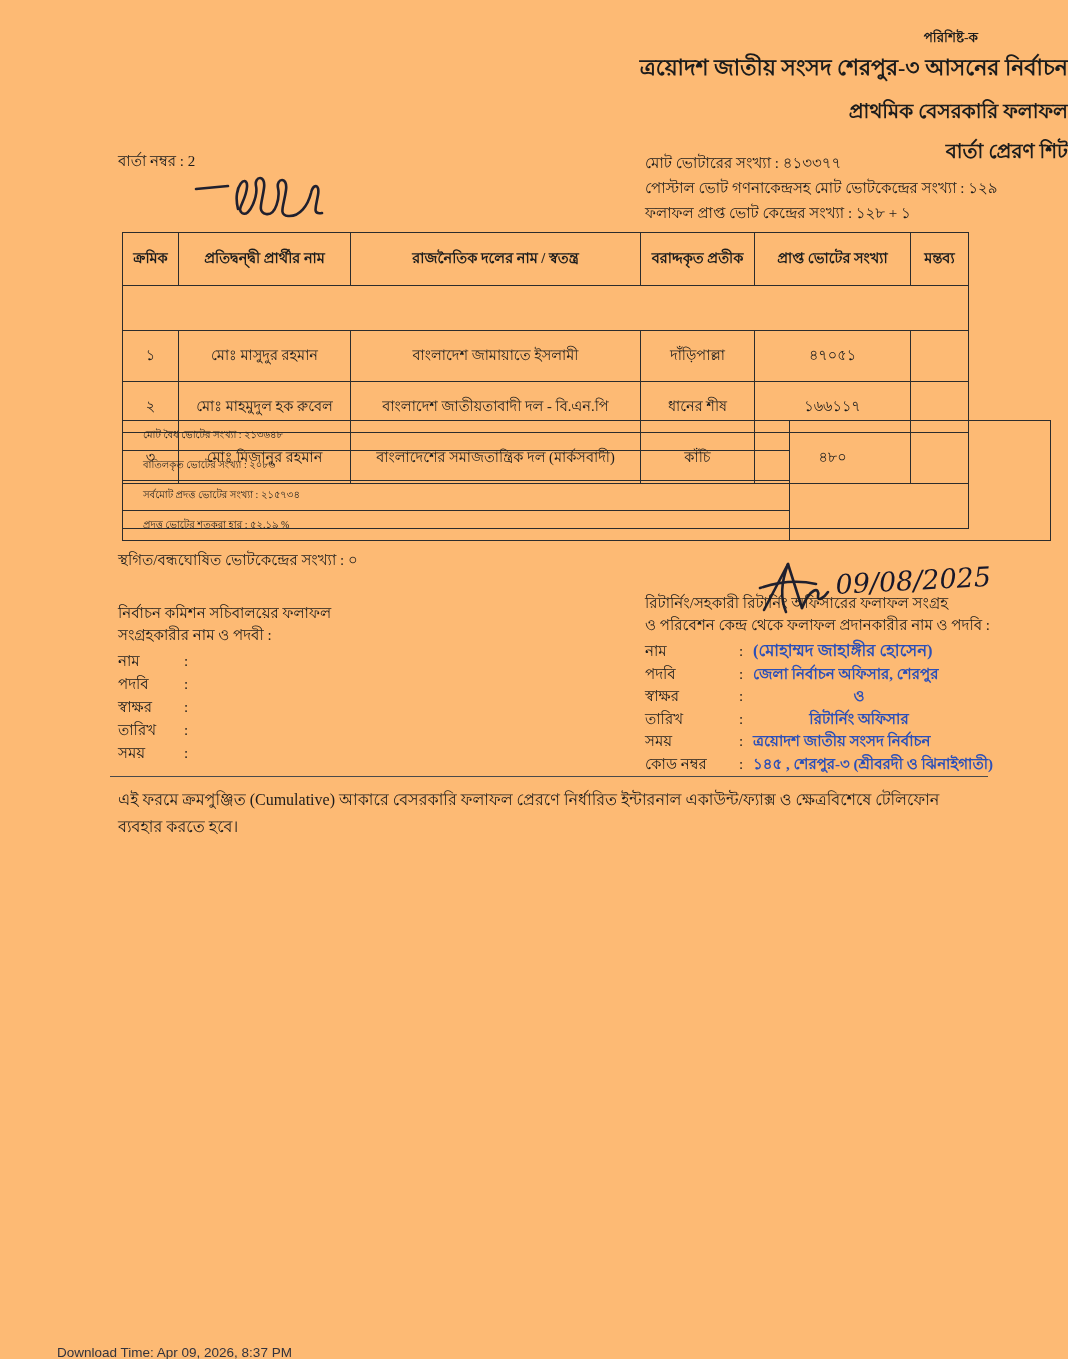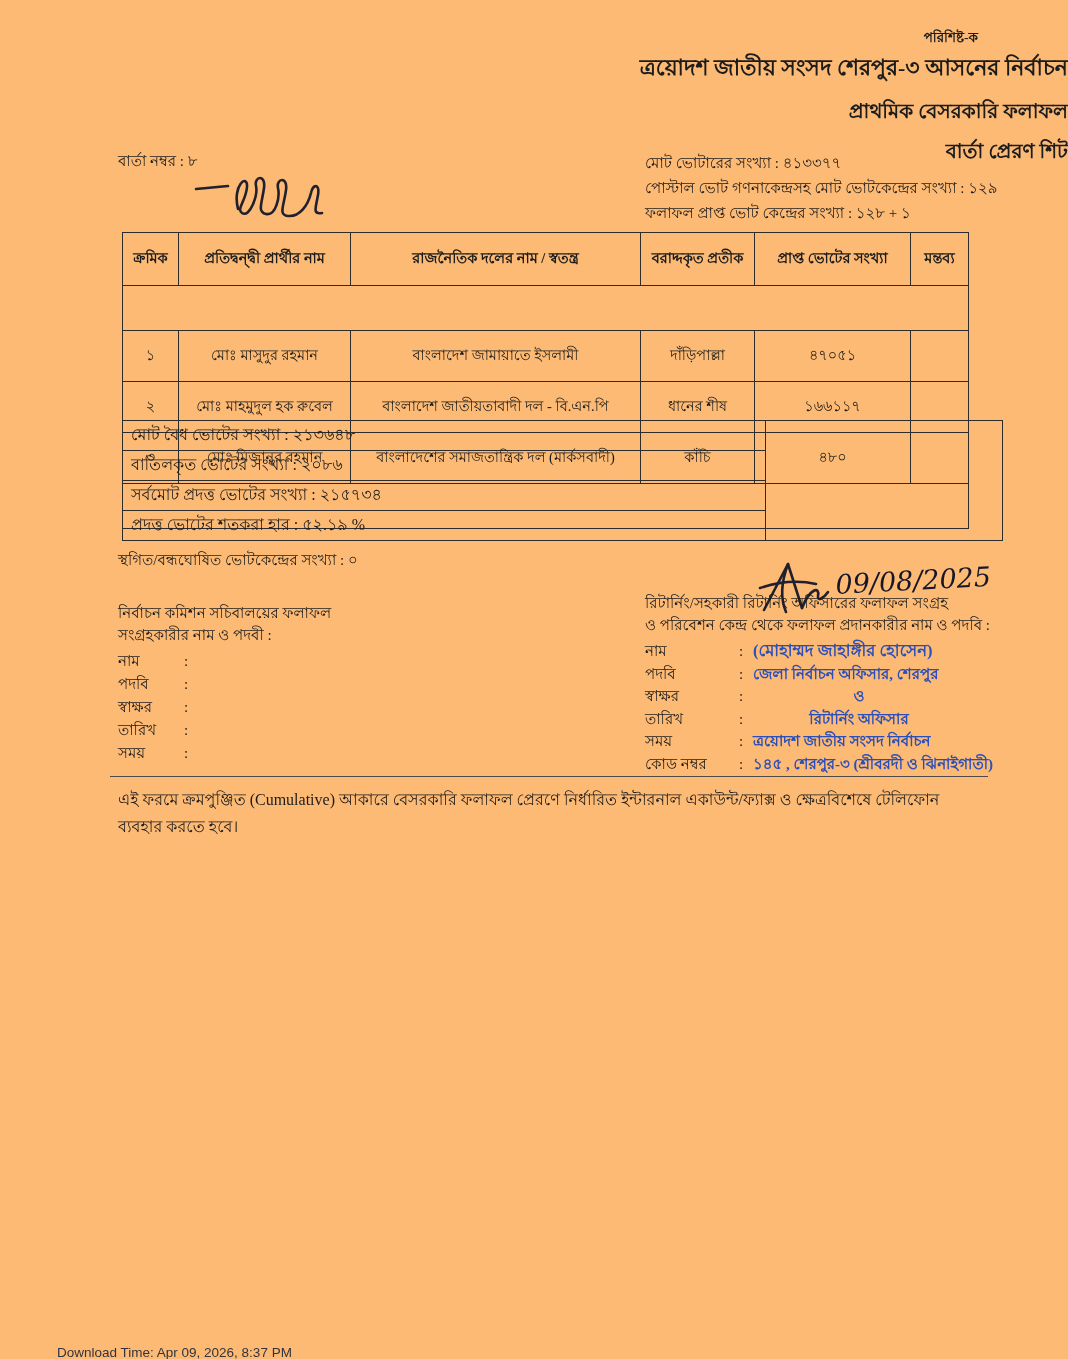--- a/index.html
+++ b/index.html
@@ -30,22 +30,22 @@
   .results th,.results td{
     border:1.6px solid #2c2c2c;
     font-size:14.5px;text-align:center;vertical-align:middle;
     padding:9px 2px;overflow:hidden;white-space:nowrap;
   }
   .results th{font-weight:700;height:34px;}
   .results tr.spacer td{height:26px;}
   .results tr.datarow td{height:32px;}
   .totals{top:420px;left:122px;width:846px;}
   .totals td{
-    border:1.6px solid #2c2c2c;font-size:16px;vertical-align:middle;
-    padding:0 8px;height:29px;white-space:nowrap;overflow:hidden;
+    border:1.6px solid #2c2c2c;font-size:10px;vertical-align:middle;
+    padding:0 20px;height:29px;white-space:nowrap;overflow:hidden;
   }
   .totals td.tleft{text-align:left;width:626px;}
   .totals td.tright{width:220px;}
   
   .suspended{top:548px;left:118px;font-size:15px;line-height:25px;text-align:center;}
   
   .left-block{top:602px;left:118px;font-size:15px;}
   .right-block{top:592px;left:645px;font-size:15px;width:360px;}
   .blk-h{line-height:22px;}
   .fields{margin-top:4px;}
@@ -76,21 +76,21 @@
 
   <div class="abs appendix">পরিশিষ্ট-ক</div>
 
   <div class="abs titles">
     <div class="t1">ত্রয়োদশ জাতীয় সংসদ শেরপুর-৩ আসনের নির্বাচন</div>
     <div class="t2">প্রাথমিক বেসরকারি ফলাফল</div>
     <div class="t3">বার্তা প্রেরণ শিট</div>
   </div>
 
   <div class="abs info-left">
-    <div>বার্তা নম্বর : ৮</div>
+    <div>বার্তা নম্বর : 2</div>
   </div>
 
   <svg class="abs hw-note" width="150" height="62" viewBox="0 0 150 62">
     <path class="ink-path" d="M6,26 L38,23"></path>
     <path class="ink-path" d="M48,46 C42,22 58,10 57,24 C56,38 46,46 52,50 C60,55 68,32 66,23 C64,13 76,11 74,25 C72,40 67,49 76,51 C86,53 90,34 88,25 C86,15 98,13 96,27 C94,43 88,52 98,53 C110,54 118,42 121,30 C123,21 130,20 128,32 C126,44 122,52 132,50"></path>
   </svg>
 
   <div class="abs info-right">
     <div>মোট ভোটারের সংখ্যা : ৪১৩৩৭৭</div>
     <div>পোস্টাল ভোট গণনাকেন্দ্রসহ মোট ভোটকেন্দ্রের সংখ্যা : ১২৯</div>

